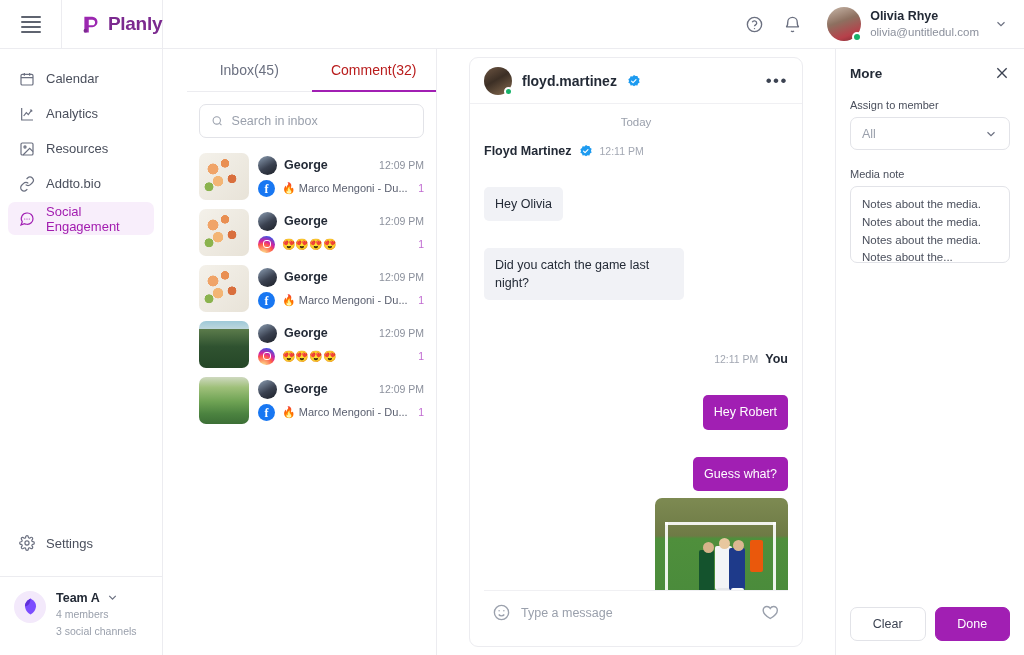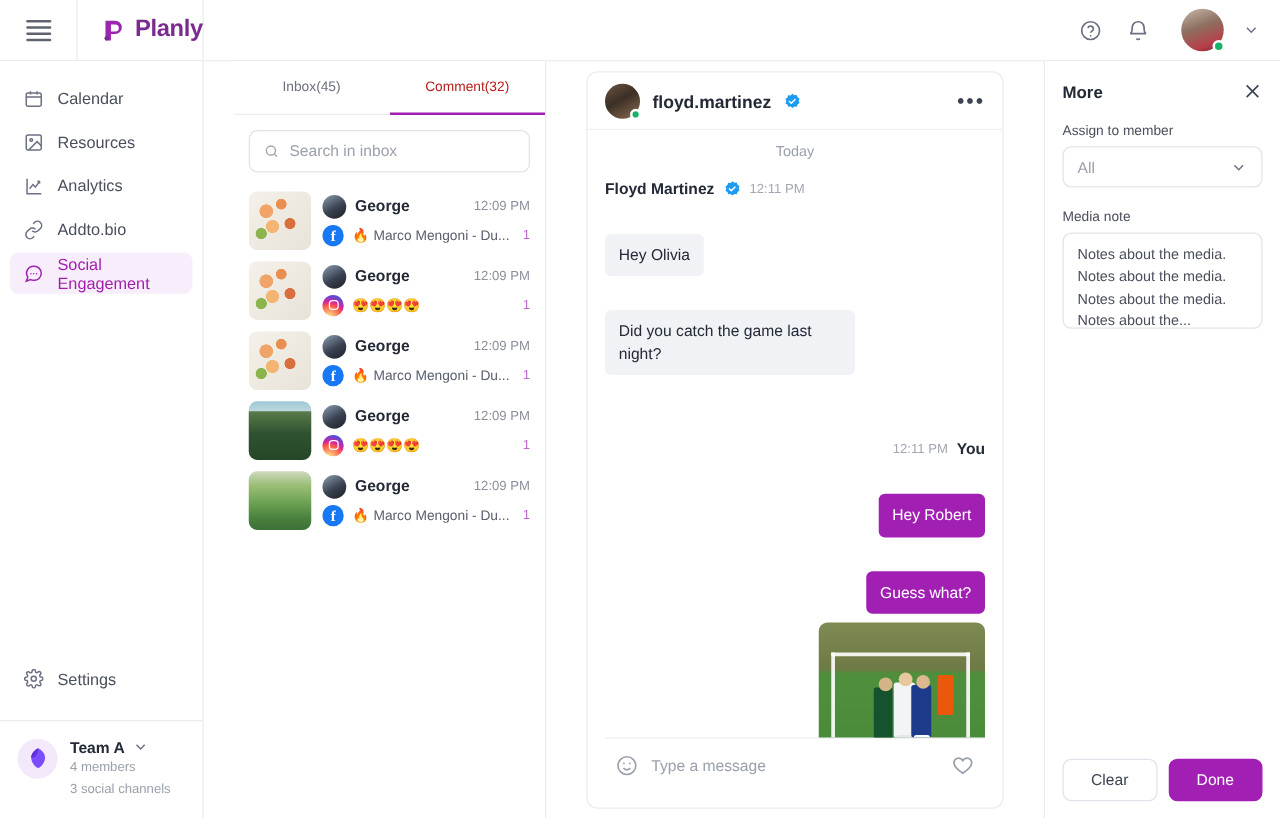--- a/index.html
+++ b/index.html
@@ -93,21 +93,21 @@
 
   
   .inbox {
     width: 250px; min-width: 250px;
     border-right: 1px solid #ececf0;
     display: flex; flex-direction: column; background: #fff;
   }
   .tabs { display: flex; border-bottom: 1px solid #ececf0; height: 43px; }
   .tab {
     flex: 1; display: flex; align-items: center; justify-content: center;
-    font-size: 11px; color: #6b7080; cursor: pointer;
+    font-size: 14px; color: #6b7080; cursor: pointer;
     border-bottom: 2px solid transparent; margin-bottom: -1px;
   }
   .tab.active { color: #b91c1c; font-weight: normal; border-bottom-color: #a11fb3; }
   .search-wrap { padding: 12px 12px 8px 12px; }
   .search {
     height: 34px; border: 1px solid #e2e3e8; border-radius: 7px;
     display: flex; align-items: center; gap: 8px; padding: 0 11px;
     background: #fff; cursor: text;
   }
   .search input {
@@ -267,62 +267,66 @@
         <svg width="19" height="19" viewBox="0 0 24 24" fill="none" stroke="#6b7080" stroke-width="1.7">
           <path d="M18 9a6 6 0 1 0-12 0c0 5-2 6-2 6h16s-2-1-2-6z"></path>
           <path d="M10.3 20a2 2 0 0 0 3.4 0"></path>
         </svg>
       </div>
       <div class="user-box">
         <div class="avatar-wrap">
           <div class="avatar"></div>
           <div class="dot-online"></div>
         </div>
+        <div class="user-text">
+          <div class="user-name">Olivia Rhye</div>
+          <div class="user-mail">olivia@untitledul.com</div>
+        </div>
         <svg class="chev" viewBox="0 0 24 24" fill="none" stroke="#6b7080" stroke-width="2">
           <path d="M6 9l6 6 6-6"></path>
         </svg>
       </div>
     </div>
   </div>
 
   <div class="body">
 
     <div class="sidebar">
       <div class="nav">
 
         <div class="nav-item">
           <span class="ico">
             <svg width="16" height="16" viewBox="0 0 24 24" fill="none" stroke="#6b7080" stroke-width="1.8">
               <rect x="3" y="5" width="18" height="16" rx="2"></rect>
                 <path d="M3 10h18M8 3v4M16 3v4"></path>
             </svg>
           </span>
           <span>Calendar</span>
+        </div>
+
+        <div class="nav-item">
+          <span class="ico">
+            <svg width="16" height="16" viewBox="0 0 24 24" fill="none" stroke="#6b7080" stroke-width="1.8">
+              <path d="M4 3v18h17"></path>
+                <path d="M7 15l4-5 3 3 5-7"></path>
+                <path d="M19 6h-2.6M19 6v2.6"></path>
+            </svg>
+          </span>
+          <span>Analytics</span>
         </div>
 
         <div class="nav-item">
           <span class="ico">
             <svg width="16" height="16" viewBox="0 0 24 24" fill="none" stroke="#6b7080" stroke-width="1.8">
               <rect x="3" y="3" width="18" height="18" rx="2"></rect>
                 <circle cx="9" cy="9" r="1.6"></circle>
                 <path d="M21 16l-5-5L6 21"></path>
             </svg>
           </span>
           <span>Resources</span>
-        </div>
-
-        <div class="nav-item">
-          <span class="ico">
-            <svg width="16" height="16" viewBox="0 0 24 24" fill="none" stroke="#6b7080" stroke-width="1.8">
-              <path d="M4 3v18h17"></path>
-                <path d="M7 15l4-5 3 3 5-7"></path>
-                <path d="M19 6h-2.6M19 6v2.6"></path>
-            </svg>
-          </span>
-          <span>Analytics</span>
         </div>
 
         <div class="nav-item">
           <span class="ico">
             <svg width="16" height="16" viewBox="0 0 24 24" fill="none" stroke="#6b7080" stroke-width="1.8">
               <path d="M10 13a5 5 0 0 0 7.1 0l2.9-2.9a5 5 0 0 0-7.1-7.1L11.4 4.5"></path>
               <path d="M14 11a5 5 0 0 0-7.1 0L4 13.9a5 5 0 0 0 7.1 7.1l1.4-1.4"></path>
             </svg>
           </span>
           <span>Addto.bio</span>

